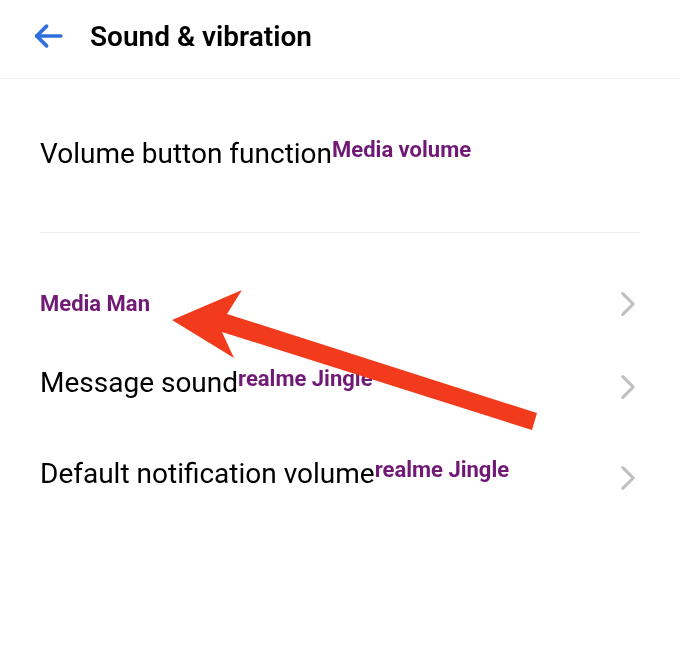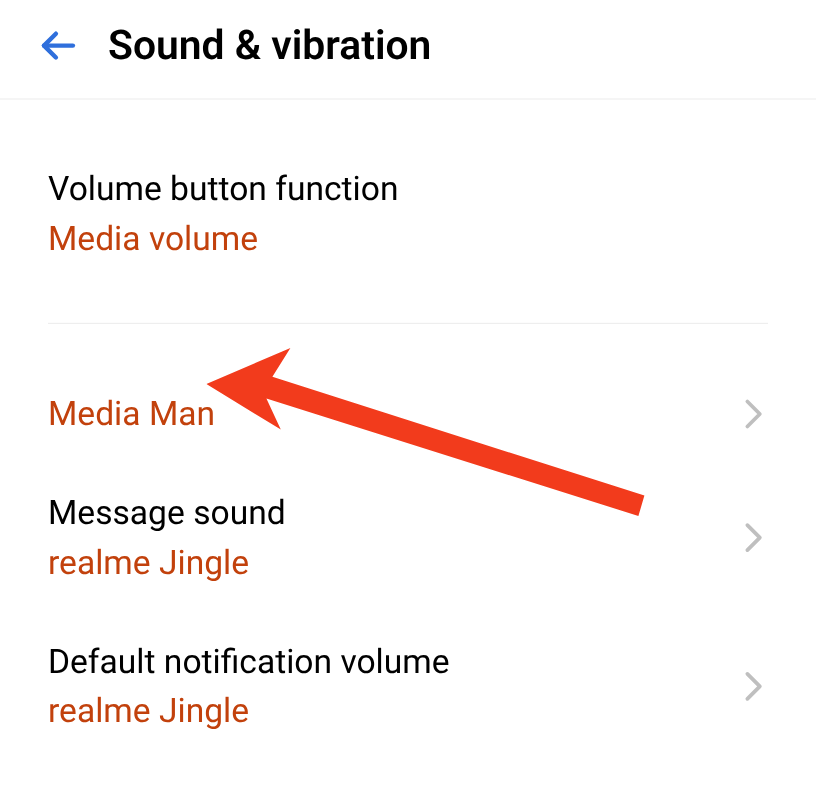--- a/index.html
+++ b/index.html
@@ -33,51 +33,52 @@
     .back-icon svg {
       width: 34px;
       height: 34px;
       stroke: #2f6fdc;
       stroke-width: 2.6;
       fill: none;
       stroke-linecap: round;
       stroke-linejoin: round;
     }
     .header-title {
-      font-size: 34px;
+      font-size: 28px;
       font-weight: 600;
       color: #000;
     }
     .content {
       padding: 0 40px;
     }
     .section {
       padding-top: 58px;
     }
     .setting-row {
       display: flex;
       align-items: center;
       justify-content: space-between;
       cursor: pointer;
       padding: 0;
     }
     .setting-text {
       display: flex;
-      flex-direction: column;
+      flex-direction: row;
+      text-align: right;
     }
     .setting-label {
       font-size: 28px;
       font-weight: 400;
       color: #000;
       margin-bottom: 8px;
     }
     .setting-value {
-      font-size: 28px;
-      color: #c2410c;
-      font-weight: 400;
+      font-size: 22px;
+      color: #701a75;
+      font-weight: 700;
     }
     .chevron {
       width: 24px;
       height: 24px;
       display: flex;
       align-items: center;
       justify-content: center;
     }
     .chevron svg {
       width: 16px;

